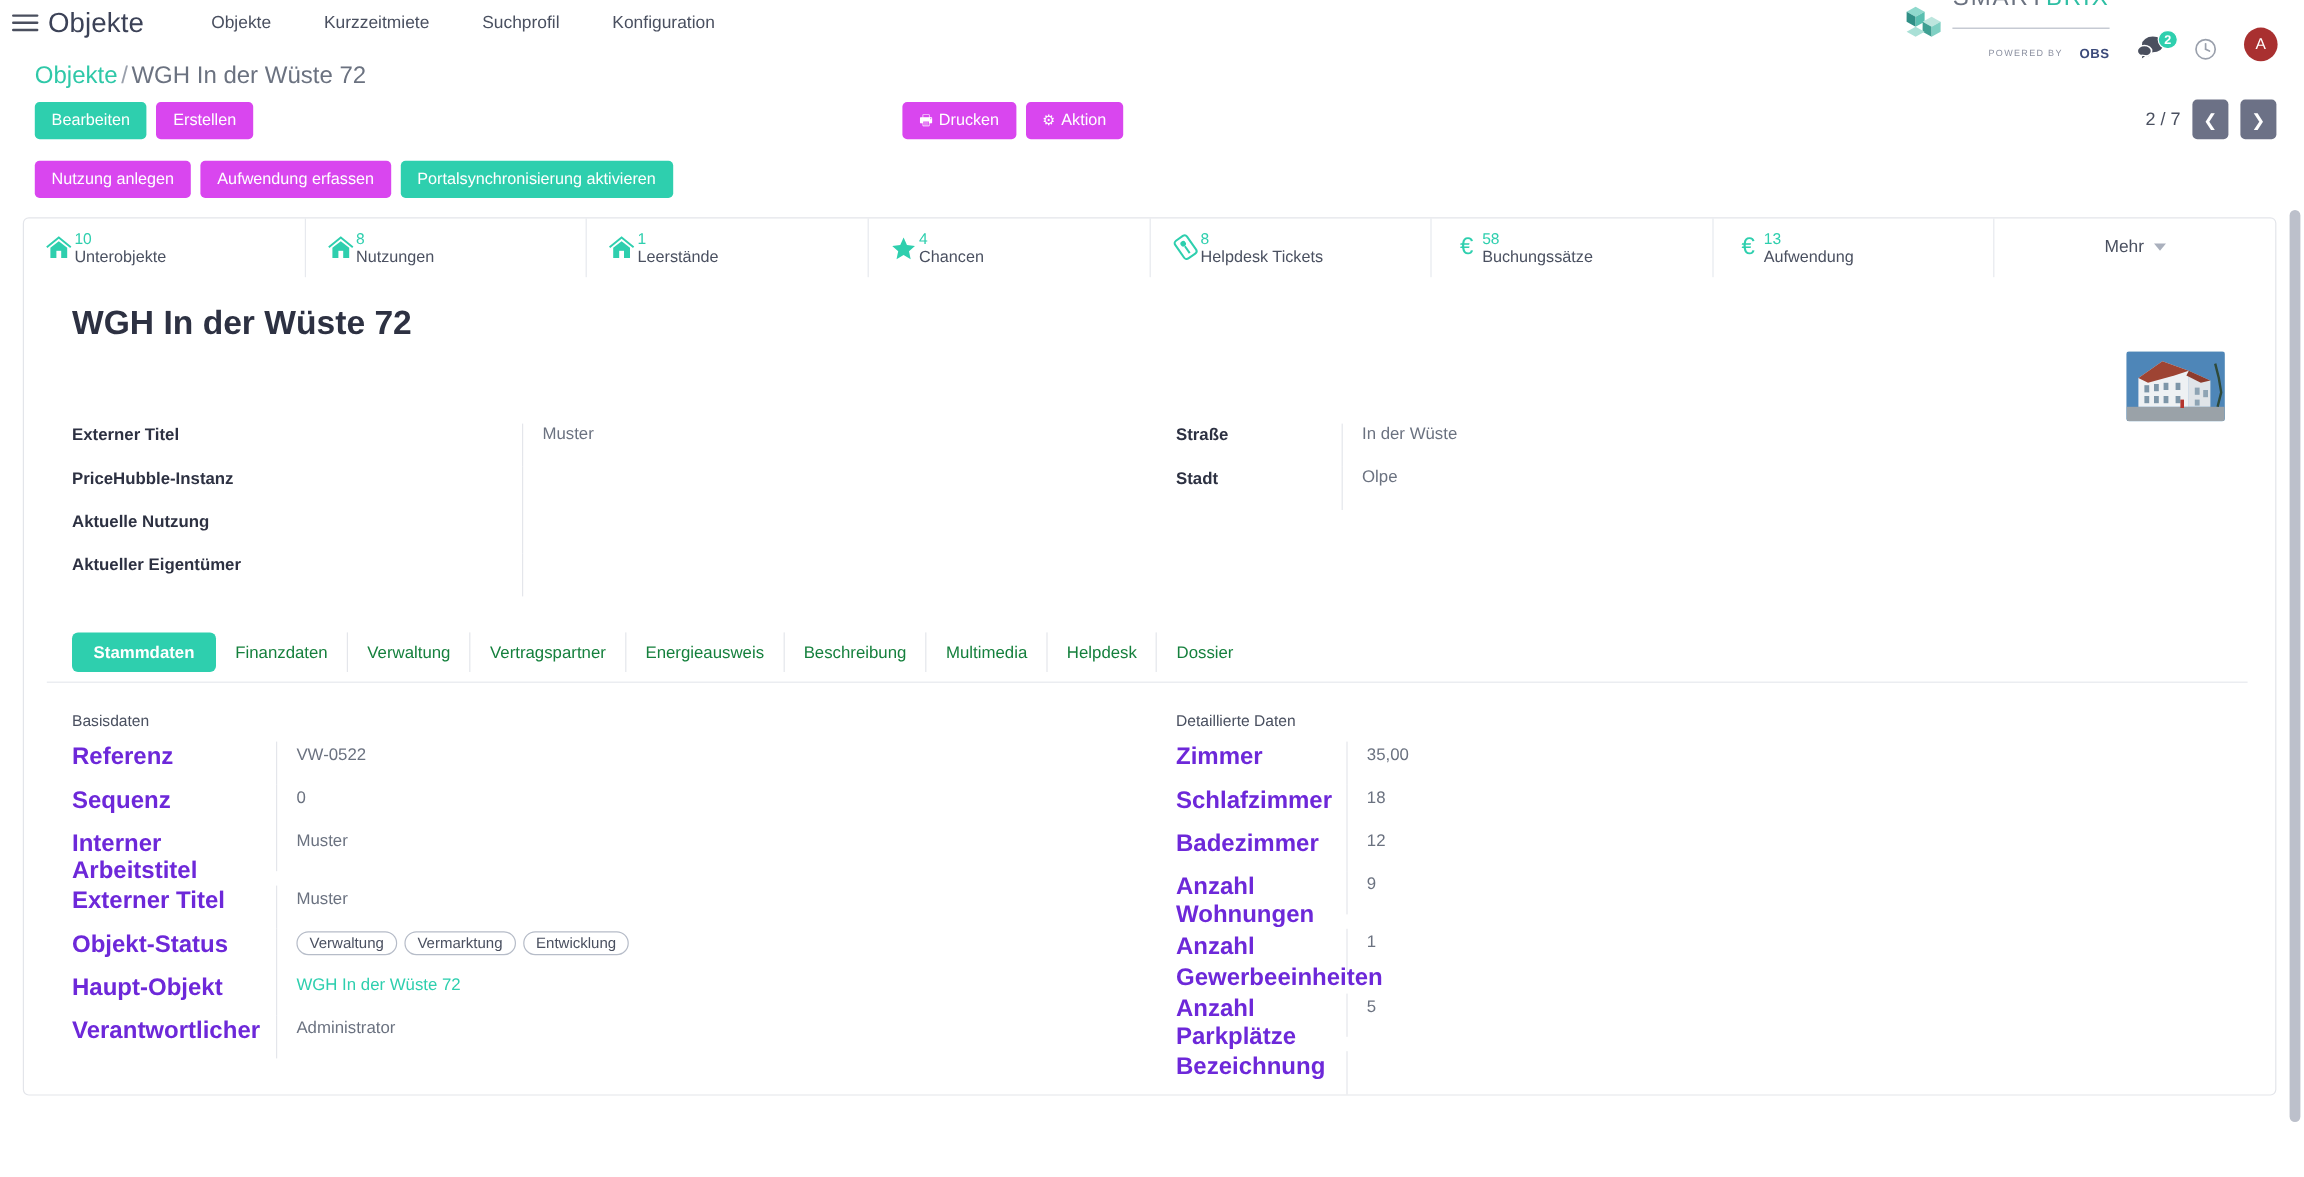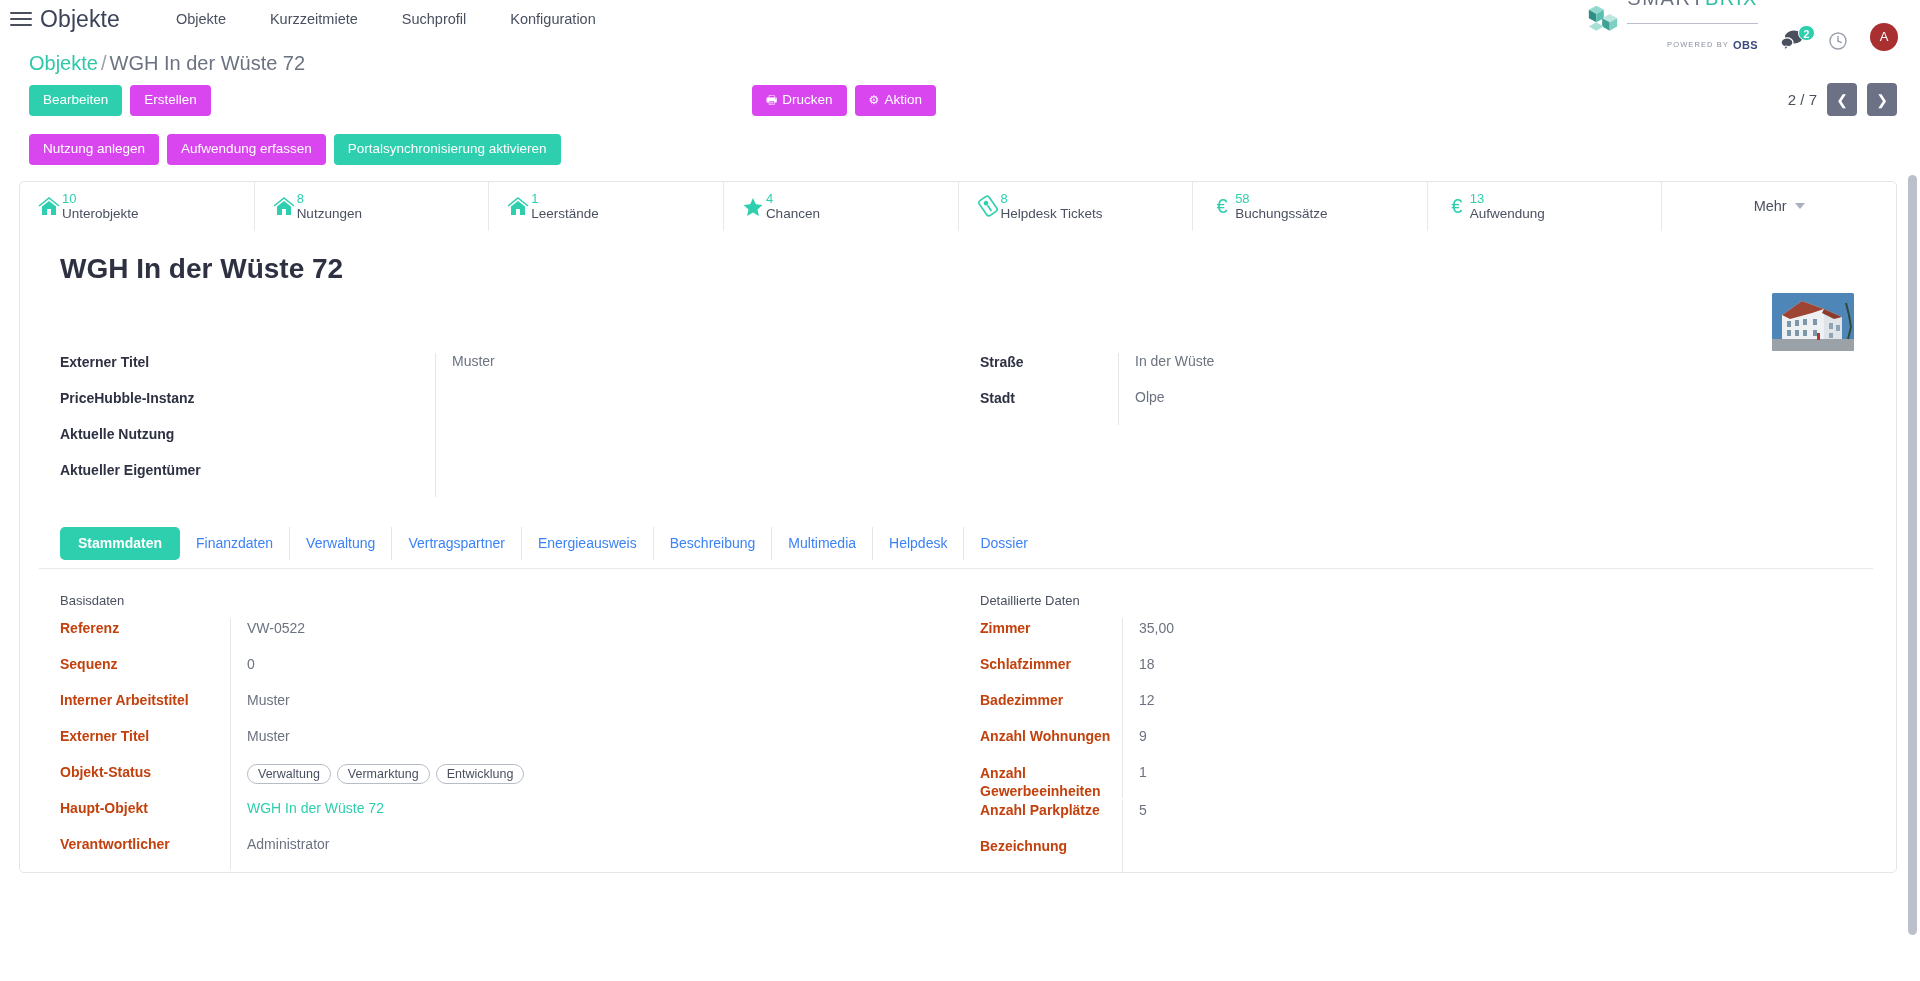--- a/index.html
+++ b/index.html
@@ -43,21 +43,21 @@
     padding-right: 8px;
   }
   
   .logo { display: flex; align-items: center; gap: 7px; }
   .logo-cubes { width: 34px; height: 30px; flex: none; }
   .logo-text { display: flex; flex-direction: column; line-height: 1; }
   .logo-word { font-size: 20px; letter-spacing: 1.6px; font-weight: 400; }
   .logo-word .grey { color: #6b7280; }
   .logo-word .teal { color: #2fbfa4; }
   .logo-sub {
-    display: flex; align-items: center; justify-content: flex-end; gap: 4px;
+    display: flex; align-items: center; justify-content: flex-end; gap: 14px;
     border-top: 1.5px solid #b9bec9; margin-top: 15px; padding-top: 16px;
   }
   .logo-sub .pw { font-size: 7.5px; letter-spacing: 1.1px; color: #8b90a0; }
   .logo-sub .obs { font-size: 11px; font-weight: bold; letter-spacing: .4px; color: #3b4a7a; }
 
   .chat-wrap { position: relative; width: 26px; height: 22px; cursor: pointer; }
   .badge {
     position: absolute; top: -4px; right: -9px;
     background: #2ecfae; color: #fff; font-size: 10.5px; font-weight: bold;
     border-radius: 9px; min-width: 17px; height: 16px; line-height: 16px;
@@ -160,21 +160,21 @@
     min-height: 36px; flex: 1;
   }
   .fcol.left .fval { width: 520px; flex: none; }
   .fcol.right .fval { width: 520px; flex: none; }
 
   
   .tabs {
     display: flex; align-items: center; margin: 0 0 0 40px; padding-top: 6px;
   }
   .tab {
-    font-size: 14px; color: #3b82f6; padding: 9px 16px; cursor: pointer;
+    font-size: 14px; color: #15803d; padding: 9px 16px; cursor: pointer;
     border-right: 1px solid #e4e6eb; white-space: nowrap; line-height: 1.1;
   }
   .tab:last-child { border-right: none; }
   .tab.active {
     background: #2ecfae; color: #fff; border-radius: 5px; border-right: none;
     font-weight: bold; padding: 9px 18px;
   }
   .tabs-rule { height: 1px; background: #e7e9ee; margin: 8px 23px 0 19px; }
 
   
@@ -182,21 +182,21 @@
     display: flex; padding: 24px 0 0 40px;
   }
   .dcol { width: 920px; }
   .dcol.right { width: 700px; }
   .dsec {
     font-size: 13px; color: #4a5060; font-weight: normal;
     margin: 0 0 10px 0;
   }
   .drow { display: flex; align-items: flex-start; min-height: 36px; }
   .dlabel {
-    font-size: 14px; font-weight: bold; color: #c2410c; padding-top: 2px;
+    font-size: 20px; font-weight: bold; color: #6d28d9; padding-top: 2px;
   }
   .dcol.left .dlabel { width: 170px; }
   .dcol.right .dlabel { width: 142px; }
   .dlabel.two { line-height: 1.3; }
   .dval {
     font-size: 14px; color: #6b7280;
     border-left: 1px solid #e4e6eb; padding-left: 16px;
     min-height: 36px; flex: 1; padding-top: 2px;
   }
   .dval.link { color: #2ecfae; cursor: pointer; }

